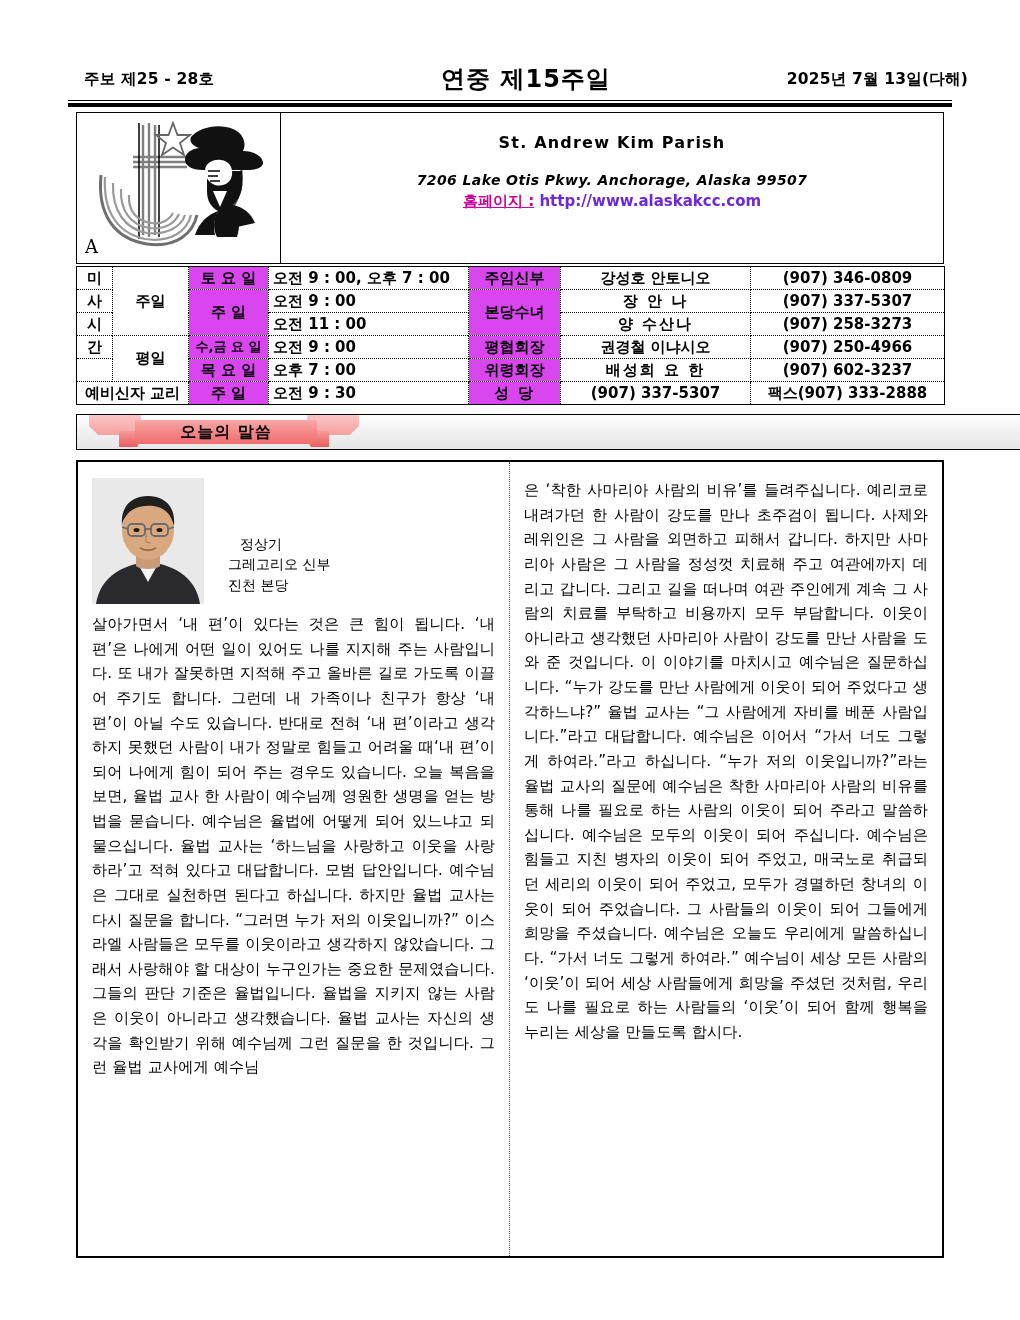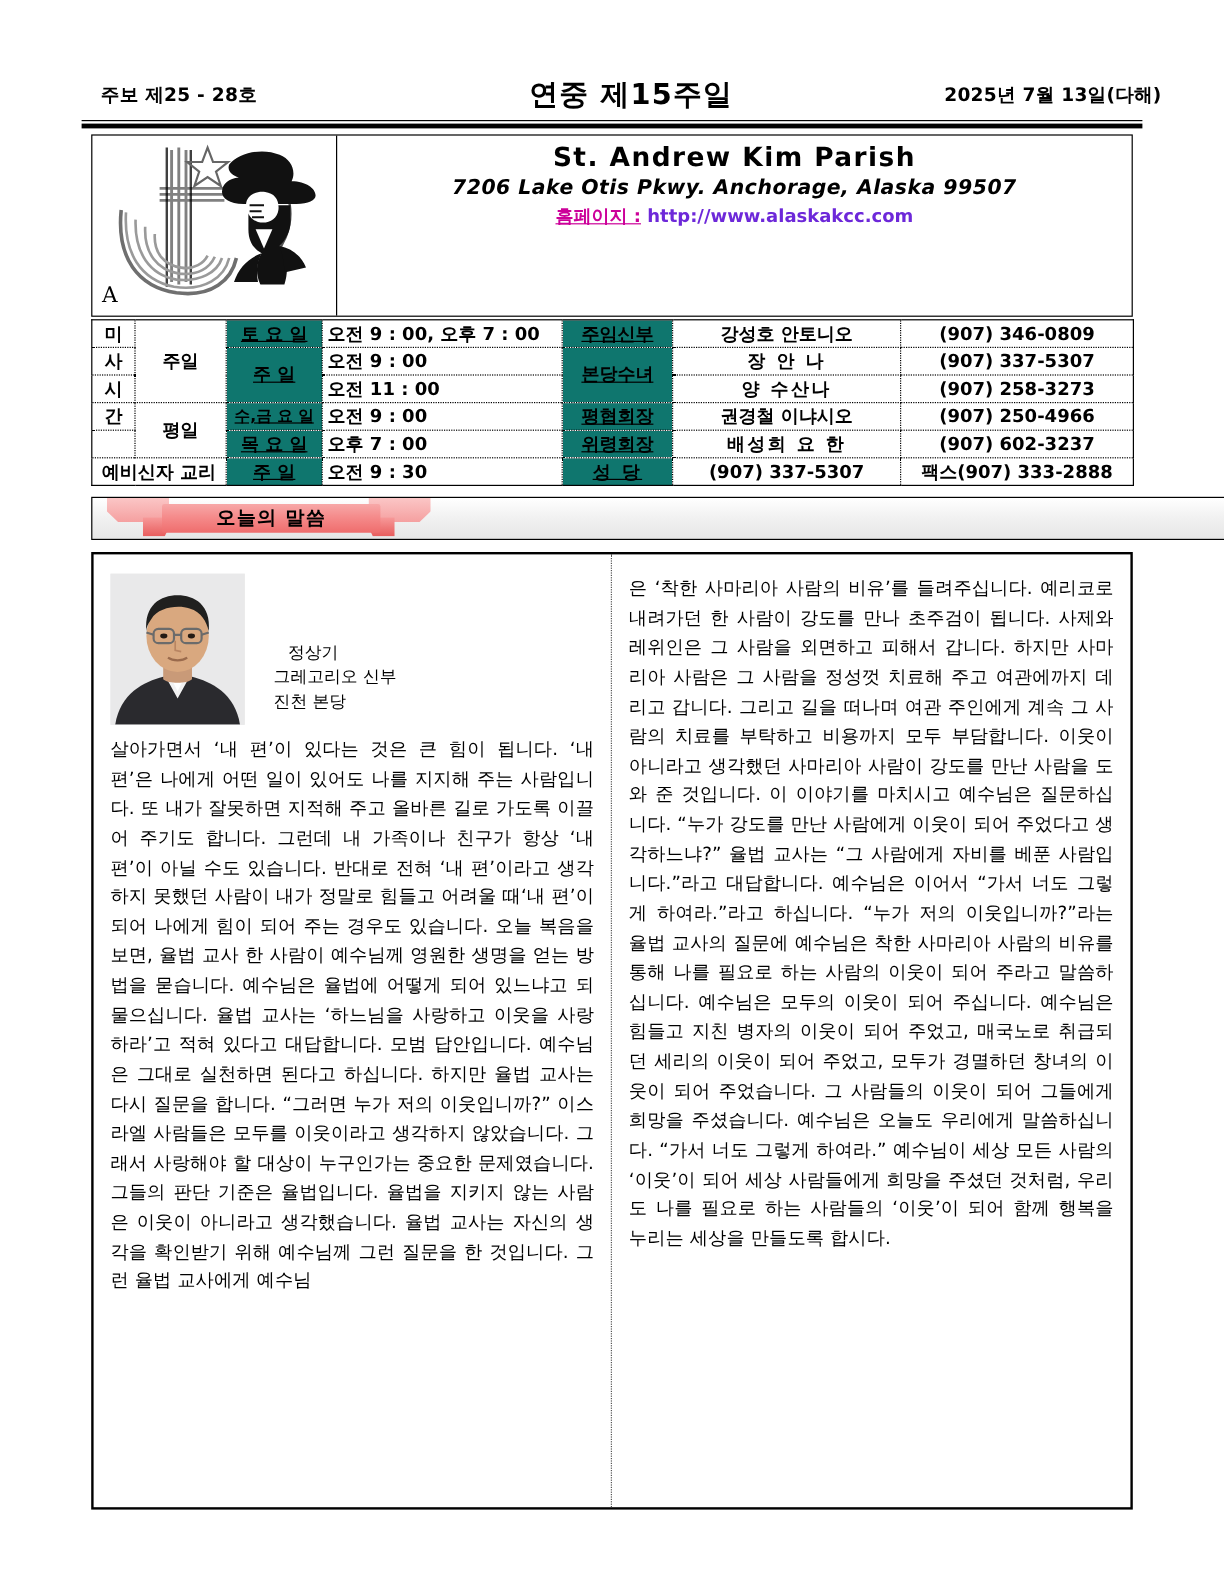--- a/index.html
+++ b/index.html
@@ -100,31 +100,31 @@
     box-sizing: border-box;
   }
   .t-korean {
     font-size: 33px;
     font-weight: bold;
     letter-spacing: 3px;
     line-height: 1.25;
     margin-top: 5px;
   }
   .t-english {
-    font-size: 22px;
+    font-size: 16px;
     font-weight: bold;
     letter-spacing: 1.2px;
-    margin-top: 2px;
+    margin-top: 16px;
   }
   .t-address {
-    font-size: 17px;
+    font-size: 14px;
     font-weight: bold;
     font-style: italic;
     letter-spacing: 0.4px;
-    margin-top: 3px;
+    margin-top: 20px;
   }
   .t-web {
     font-size: 15px;
     font-weight: bold;
     margin-top: 4px;
   }
   .t-web .label { color: #cc0099; text-decoration: underline; }
   .t-web .url { color: #6d28d9; }
 
   
@@ -143,21 +143,21 @@
     padding: 1px 4px;
     height: 23px;
     box-sizing: border-box;
     white-space: nowrap;
     overflow: hidden;
   }
   .schedule .outer-top { border-top: 1.5px solid #000; }
   .schedule .outer-bottom { border-bottom: 1.5px solid #000; }
   .schedule .outer-left { border-left: 1.5px solid #000; }
   .schedule .outer-right { border-right: 1.5px solid #000; }
-  .sh { background: #0f766e; text-align: center; text-decoration: underline; }
+  .sh { background: #d946ef; text-align: center; }
   .sh-small { font-size: 13px; }
   .vlabel { background: #ffffff; text-align: center; font-size: 15px; }
   .ctr { text-align: center; }
   .lft { text-align: left; padding-left: 8px; }
   .solid-b { border-bottom: 1px solid #000; }
   .solid-t { border-top: 1px solid #000; }
   .name-sp { letter-spacing: 2px; }
 
   
   .banner-row {

